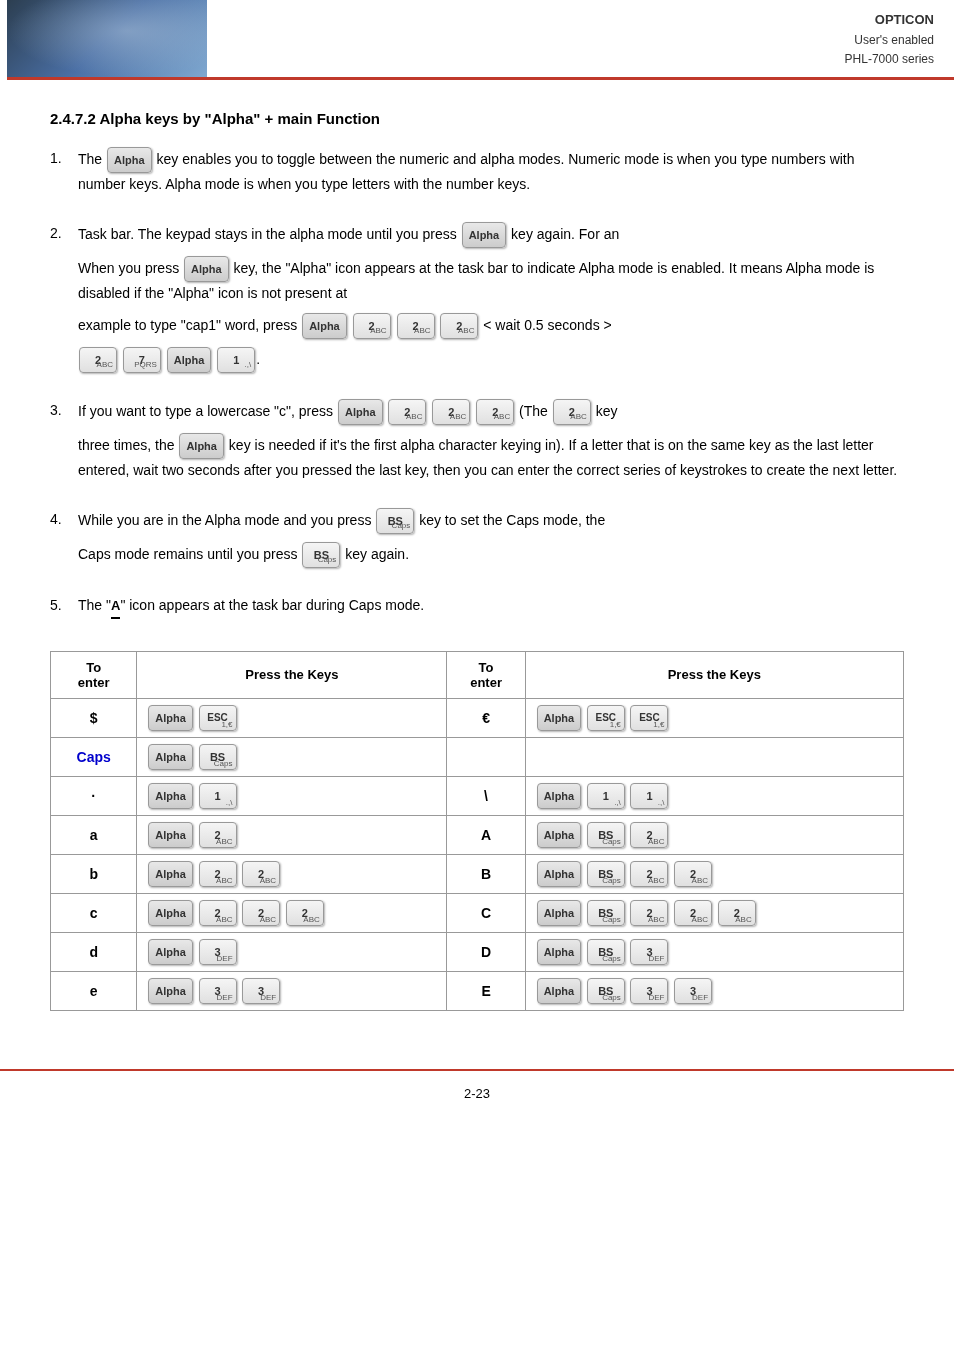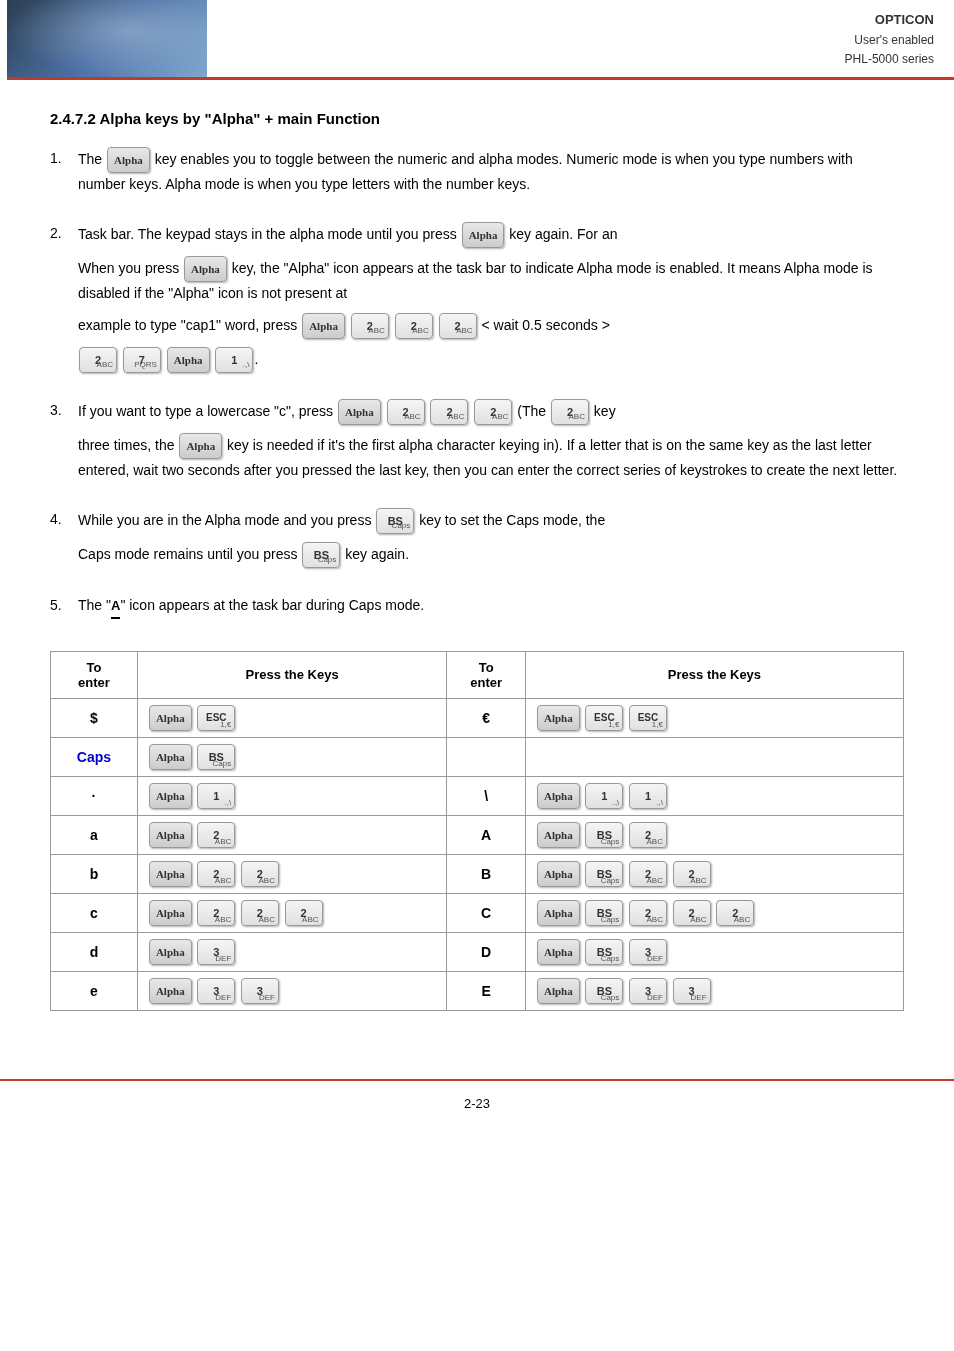--- a/index.html
+++ b/index.html
@@ -102,21 +102,20 @@
       font-size: 8px;
       position: absolute;
       bottom: 1px;
       right: 3px;
       color: #555;
       font-weight: normal;
     }
     .key-alpha {
       background: linear-gradient(180deg, #e8e8e8 0%, #ccc 100%);
       color: #333;
-      font-family: Liberation Serif, serif;
     }
     .key-num {
       background: linear-gradient(180deg, #f5f5f5 0%, #e0e0e0 100%);
     }
     .key-bs {
       background: linear-gradient(180deg, #f5f5f5 0%, #e0e0e0 100%);
     }
 
     
     .keys-table {
@@ -151,40 +150,40 @@
     .td-symbol {
       font-size: 16px;
     }
 
     
     .footer {
       text-align: center;
       padding: 15px;
       font-size: 13px;
       border-top: 2px solid #c0392b;
-      margin-top: 28px;
+      margin-top: 18px;
     }
 
     
     .a-icon {
       display: inline-block;
       font-weight: bold;
       border-bottom: 2px solid #000;
       font-size: 13px;
     }
   </style>
 </head>
 <body>
 
 <div class="header">
   <div class="header-logo"></div>
   <div class="header-title">
     <div class="brand">OPTICON</div>
     <div>User's enabled</div>
-    <div>PHL-5000 series</div>
+    <div>PHL-7000 series</div>
   </div>
 </div>
 
 <div class="content">
 
   <div class="section-title">2.4.7.2 Alpha keys by "Alpha" + main Function</div>
 
   <ol class="num-list">
 
     <li>

